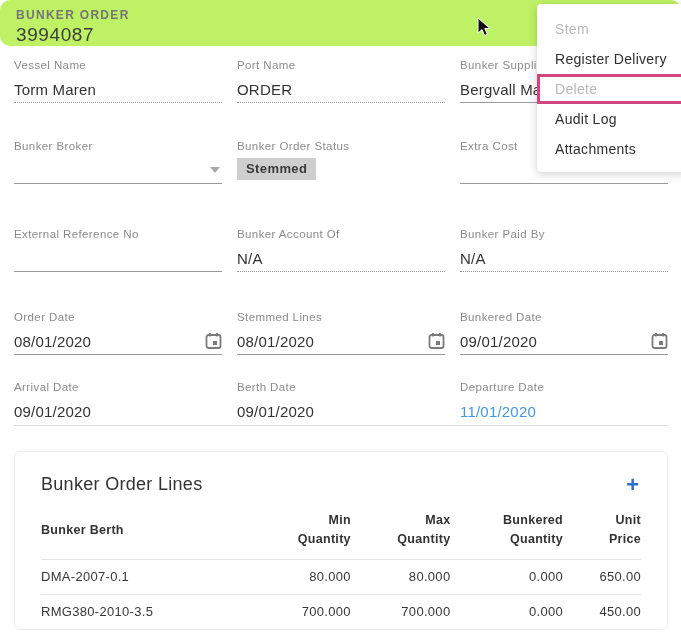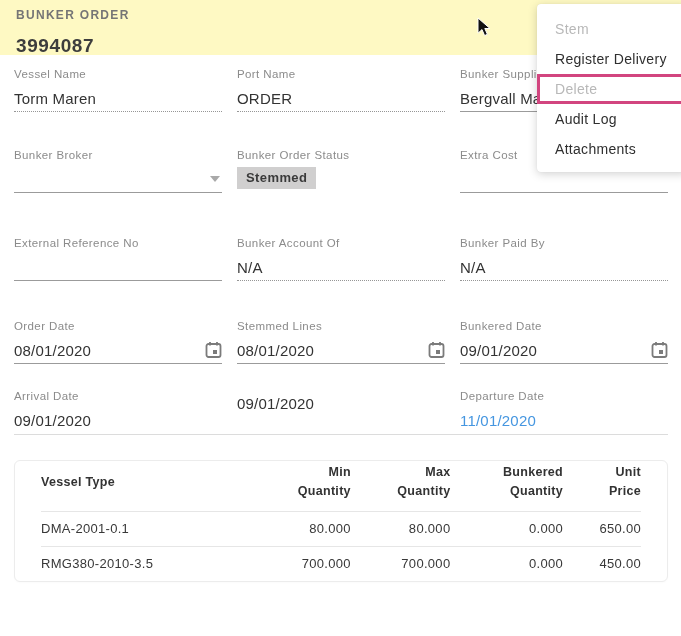--- a/index.html
+++ b/index.html
@@ -9,35 +9,36 @@
     position:relative;
     background:#ffffff;
     font-family:"Liberation Sans", sans-serif;
     color:#363636;
     overflow:hidden;
     letter-spacing:.2px;
   }
 
   
   .header {
-    height:55px;
-    background:#fef9c3;
+    height:46px;
+    background:#bef264;
     padding:8px 16px 0 16px;
+    border-radius:10px;
   }
   .header-title {
     font-size:12px;
     letter-spacing:1.3px;
     color:#757575;
     font-weight:bold;
   }
   .header-number {
     font-size:19px;
-    font-weight:bold;
+    font-weight:normal;
     color:#3d3d3d;
-    margin-top:13px;
+    margin-top:2px;
     letter-spacing:.6px;
   }
 
   
   .form {
     padding:13px 13px 0 14px;
   }
   .form-row {
     display:grid;
     grid-template-columns:208px 208px 208px;
@@ -286,37 +287,42 @@
       </div>
     </div>
   </div>
 
   <div class="form-row row5">
     <div class="field">
       <div class="field-label">Arrival Date</div>
       <div class="field-value u-none">09/01/2020</div>
     </div>
     <div class="field">
+      <div class="field-label">Berth Date</div>
       <div class="field-value u-none">09/01/2020</div>
     </div>
     <div class="field">
       <div class="field-label">Departure Date</div>
       <div class="field-value u-none date-link">11/01/2020</div>
     </div>
   </div>
 </div>
 
 <hr class="divider">
 
 <div class="card">
+  <div class="card-head">
+    <div class="card-title">Bunker Order Lines</div>
+    <button class="add-btn">+</button>
+  </div>
   <table class="lines">
     <thead>
       <tr>
         <th class="col-type">
-          <div>Vessel Type</div>
+          <div>Bunker Berth</div>
         </th>
         <th>
           <div>Min</div>
           <div>Quantity</div>
         </th>
         <th>
           <div>Max</div>
           <div>Quantity</div>
         </th>
         <th>
@@ -324,21 +330,21 @@
           <div>Quantity</div>
         </th>
         <th>
           <div>Unit</div>
           <div>Price</div>
         </th>
       </tr>
     </thead>
     <tbody>
       <tr>
-        <td class="col-type">DMA-2001-0.1</td>
+        <td class="col-type">DMA-2007-0.1</td>
         <td>80.000</td>
         <td>80.000</td>
         <td>0.000</td>
         <td>650.00</td>
       </tr>
       <tr>
         <td class="col-type">RMG380-2010-3.5</td>
         <td>700.000</td>
         <td>700.000</td>
         <td>0.000</td>

